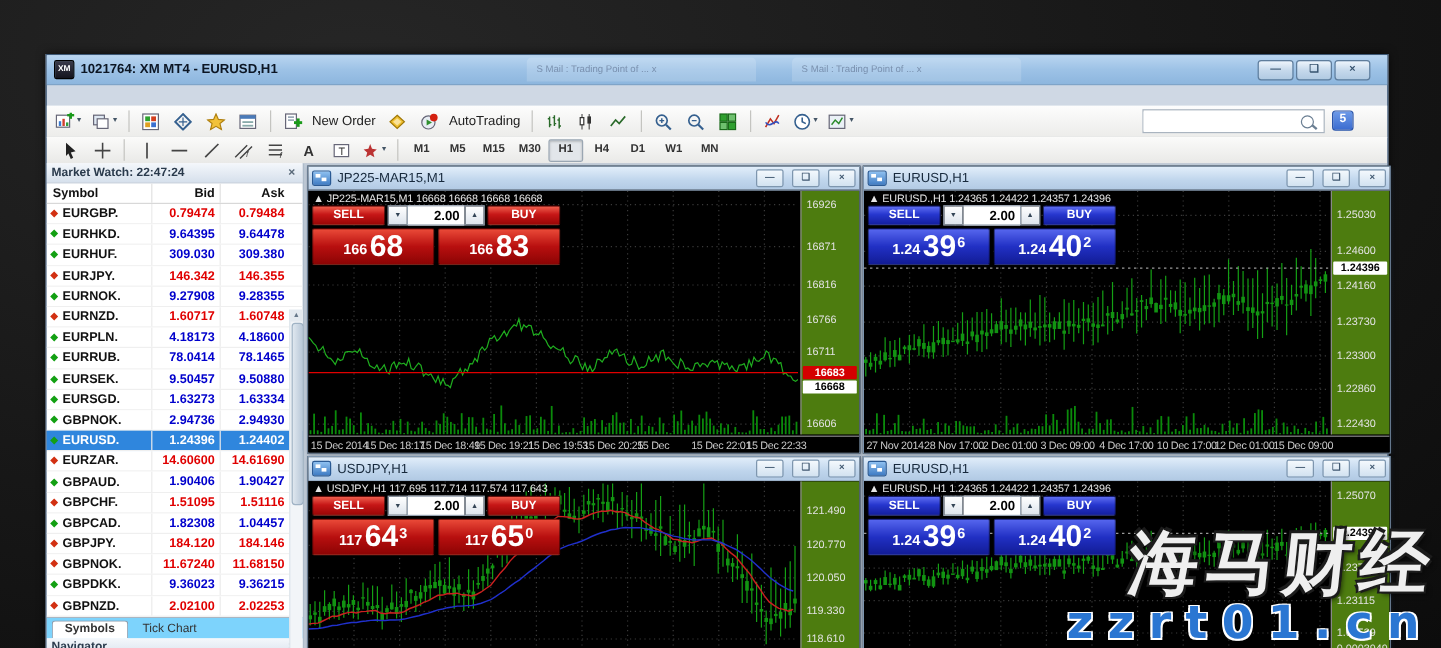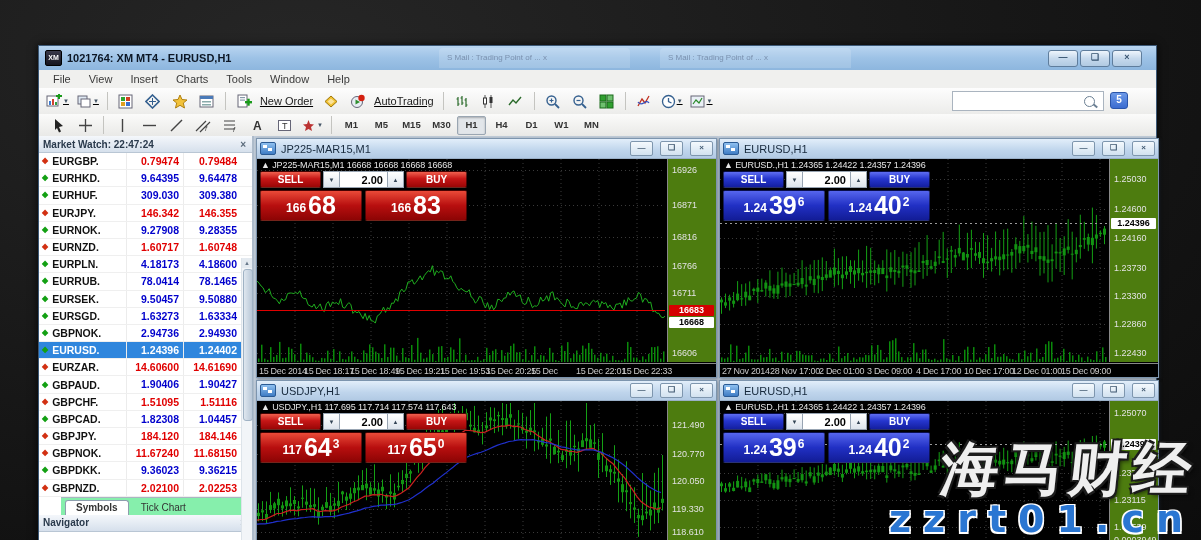--- a/index.html
+++ b/index.html
@@ -23,21 +23,21 @@
   .wbtn{width:28px;height:15px;border:1px solid #5f7d9c;border-radius:3px;
     background:linear-gradient(#eef5fc,#c6d9ec 50%,#b1cae2);
     color:#37536f;font:bold 9px/13px "Liberation Sans",sans-serif;text-align:center;}
   
   #menubar{position:absolute;left:0;top:24px;right:0;height:18px;background:#f0f0ee;
     border-bottom:1px solid #d9d9d6;display:flex;align-items:center;padding-left:6px;gap:2px;}
   .mitem{font:11px "Liberation Sans",sans-serif;color:#3a3a3a;padding:1px 8px;}
   
   #tb1{position:absolute;left:0;top:42px;right:0;height:26px;
     background:linear-gradient(#fdfdfd,#ececea);border-bottom:1px solid #d6d6d2;
-    display:flex;align-items:center;padding-left:4px;gap:1px;text-decoration:underline;}
+    display:flex;align-items:center;padding-left:4px;gap:1px;}
   #tb2{position:absolute;left:0;top:68px;right:0;height:22px;
     background:linear-gradient(#fbfbfa,#e9e9e7);border-bottom:1px solid #c9c9c5;
     display:flex;align-items:center;padding-left:6px;gap:1px;}
   .tbtn{height:20px;min-width:20px;display:flex;align-items:center;justify-content:center;
     border:1px solid transparent;border-radius:2px;padding:0 2px;color:#444;}
   .tbtn svg{display:block;}
   .tsep{width:1px;height:18px;background:#c4c4c0;margin:0 4px;}
   .drop{font-size:6px;color:#456;margin-left:1px;}
   .tlabel{font:11px "Liberation Sans",sans-serif;color:#222;margin:0 4px 0 2px;}
   .tfbtn{height:17px;min-width:23px;text-align:center;font:bold 9.5px/16px "Liberation Sans",sans-serif;
@@ -68,21 +68,21 @@
     font:bold 10.5px "Liberation Sans",sans-serif;color:#111;border-right:1px solid #ececec;align-self:stretch;}
   .mwrow .num{width:57px;text-align:right;padding-right:4px;box-sizing:border-box;
     font:bold 10.5px "Liberation Sans",sans-serif;border-right:1px solid #ececec;align-self:stretch;line-height:16px;}
   .mwrow .num:last-child{border-right:none;}
   .dia{font-size:8px;line-height:8px;}
   .mwrow.sel,.mwrow.sel .sym{background:#2f86dd;color:#fff;}
   .mwrow.sel .num{color:#fff !important;}
   #mw-scroll{position:absolute;right:0;top:122px;width:10px;height:324px;background:#f2f5f8;border-left:1px solid #dde4ea;}
   #mw-scroll .sarr{position:absolute;left:0;width:10px;height:10px;font-size:6px;color:#67788a;text-align:center;line-height:10px;background:#e4eaf0;}
   #mw-thumb{position:absolute;left:1px;top:11px;width:8px;height:150px;background:linear-gradient(90deg,#dfe7ef,#b9c8d8);border:1px solid #9fb2c4;border-radius:3px;}
-  #mw-tabs{height:17px;background:#86efac;border-top:1px solid #aab6c2;display:flex;align-items:flex-end;padding-left:4px;gap:2px;margin-left:22px;}
+  #mw-tabs{height:17px;background:#7dd3fc;border-top:1px solid #aab6c2;display:flex;align-items:flex-end;padding-left:4px;gap:2px;}
   .mtab{font:10px "Liberation Sans",sans-serif;color:#333;padding:1px 10px 2px;}
   .mtab.active{background:#fff;border:1px solid #8e9eae;border-bottom:none;border-radius:3px 3px 0 0;font-weight:bold;}
   
   #mdi{position:absolute;left:215px;top:90px;right:0;bottom:0;background:#c2cdda;}
   .cwin{position:absolute;border:1px solid #7d95ae;background:#000;box-shadow:1px 1px 3px rgba(30,45,60,.45);}
   .ctitle{height:19px;background:linear-gradient(#e2eefa,#bfd5ec 60%,#b2cae4);border-bottom:1px solid #9ab0c8;
     display:flex;align-items:center;gap:5px;padding:0 3px;}
   .cicon{width:14px;height:11px;background:linear-gradient(#8ec0f0,#3f7cc4);border:1px solid #2a5a94;border-radius:2px;position:relative;}
   .cicon::after{content:"";position:absolute;left:2px;top:2px;width:4px;height:3px;background:#fff;box-shadow:5px 3px 0 #fff;}
   .ctext{flex:1;font:11px "Liberation Sans",sans-serif;color:#17293c;white-space:nowrap;overflow:hidden;}
@@ -139,29 +139,20 @@
           <span class="gtab">S Mail : Trading Point of ...    x</span>
           <span class="gtab">S Mail : Trading Point of ...    x</span>
         </span>
       <span id="win-controls">
         <span class="wbtn">—</span>
         <span class="wbtn">❑</span>
         <span class="wbtn">×</span>
       </span>
     </div>
 
-    <div id="menubar">
-        <span class="mitem">File</span>
-        <span class="mitem">View</span>
-        <span class="mitem">Insert</span>
-        <span class="mitem">Charts</span>
-        <span class="mitem">Tools</span>
-        <span class="mitem">Window</span>
-        <span class="mitem">Help</span>
-      </div>
 
     <div id="tb1">
       <span class="tbtn">
           <svg width="16" height="15">
             <rect x="1" y="2" width="11" height="10" fill="#fff" stroke="#667"></rect>
             <rect x="3" y="7" width="2" height="4" fill="#3a7ad0"></rect>
             <rect x="6" y="5" width="2" height="6" fill="#d04030"></rect>
             <rect x="9" y="8" width="2" height="3" fill="#30a040"></rect>
             <rect x="10" y="1" width="6" height="2" fill="#1a9a1a"></rect>
             <rect x="12" y="-1" width="2" height="6" fill="#1a9a1a"></rect>
@@ -365,20 +356,25 @@
           <span class="tfbtn">D1</span>
           <span class="tfbtn">W1</span>
           <span class="tfbtn">MN</span>
         </span>
     </div>
 
     <div id="leftcol">
       <div class="phdr">
         <span class="ptitle">Market Watch: 22:47:24</span>
         <span class="pclose">×</span>
+      </div>
+      <div id="mw-colhdr">
+        <span class="c-sym">Symbol</span>
+        <span class="c-bid">Bid</span>
+        <span class="c-ask">Ask</span>
       </div>
       <div id="mw-body">
           <div class="mwrow">
             <span class="sym">
               <span class="dia" style="color:#d23012">◆</span>
               <span>EURGBP.</span>
             </span>
             <span class="num" style="color:#e00000">0.79474</span>
             <span class="num" style="color:#e00000">0.79484</span>
           </div>

